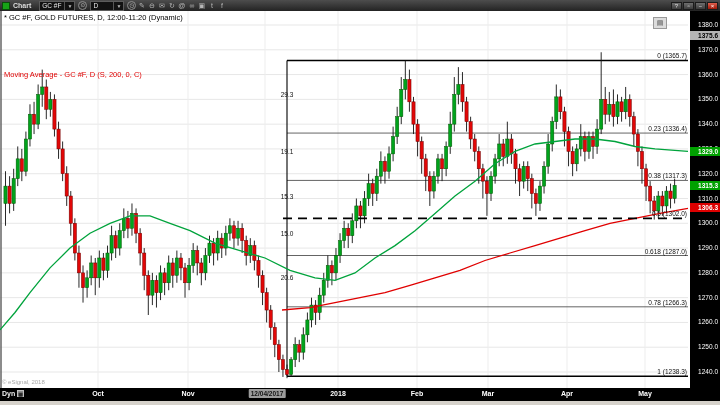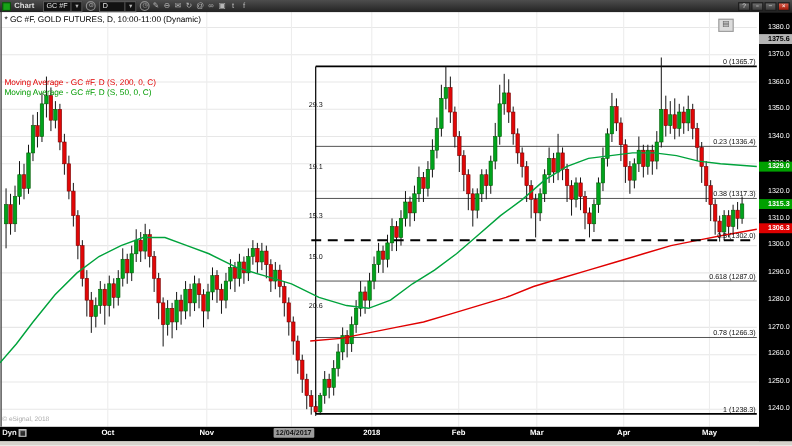--- a/index.html
+++ b/index.html
@@ -461,23 +461,22 @@
       <text x="687" y="363.2176200000001" text-anchor="end" font-size="6.5" fill="#111">1 (1238.3)</text>
       <text x="287" y="85.8794" text-anchor="middle" font-size="6.5" fill="#111">29.3</text>
       <text x="287" y="142.8872" text-anchor="middle" font-size="6.5" fill="#111">19.1</text>
       <text x="287" y="187.502" text-anchor="middle" font-size="6.5" fill="#111">15.3</text>
       <text x="287" y="224.681" text-anchor="middle" font-size="6.5" fill="#111">15.0</text>
       <text x="287" y="269.2958" text-anchor="middle" font-size="6.5" fill="#111">20.6</text>
     </svg>
 </div>
 
 <div class="legend">
-  <div class="l1">* GC #F, GOLD FUTURES, D, 10:00-11:00 (Dynamic)</div>
+  <div class="l1">* GC #F, GOLD FUTURES, D, 12:00-11:20 (Dynamic)</div>
   <div class="l2">Moving Average - GC #F, D (S, 200, 0, C)</div>
-  <div class="l3">Moving Average - GC #F, D (S, 50, 0, C)</div>
 </div>
 
 <div class="chart-menu">▤</div>
 
 <div class="price-axis" id="price-axis">
     <span class="pa-label" style="top: 10px;">1380.0</span>
     <span class="pa-label" style="top: 34.786px;">1370.0</span>
     <span class="pa-label" style="top: 59.572px;">1360.0</span>
     <span class="pa-label" style="top: 84.358px;">1350.0</span>
     <span class="pa-label" style="top: 109.144px;">1340.0</span>

